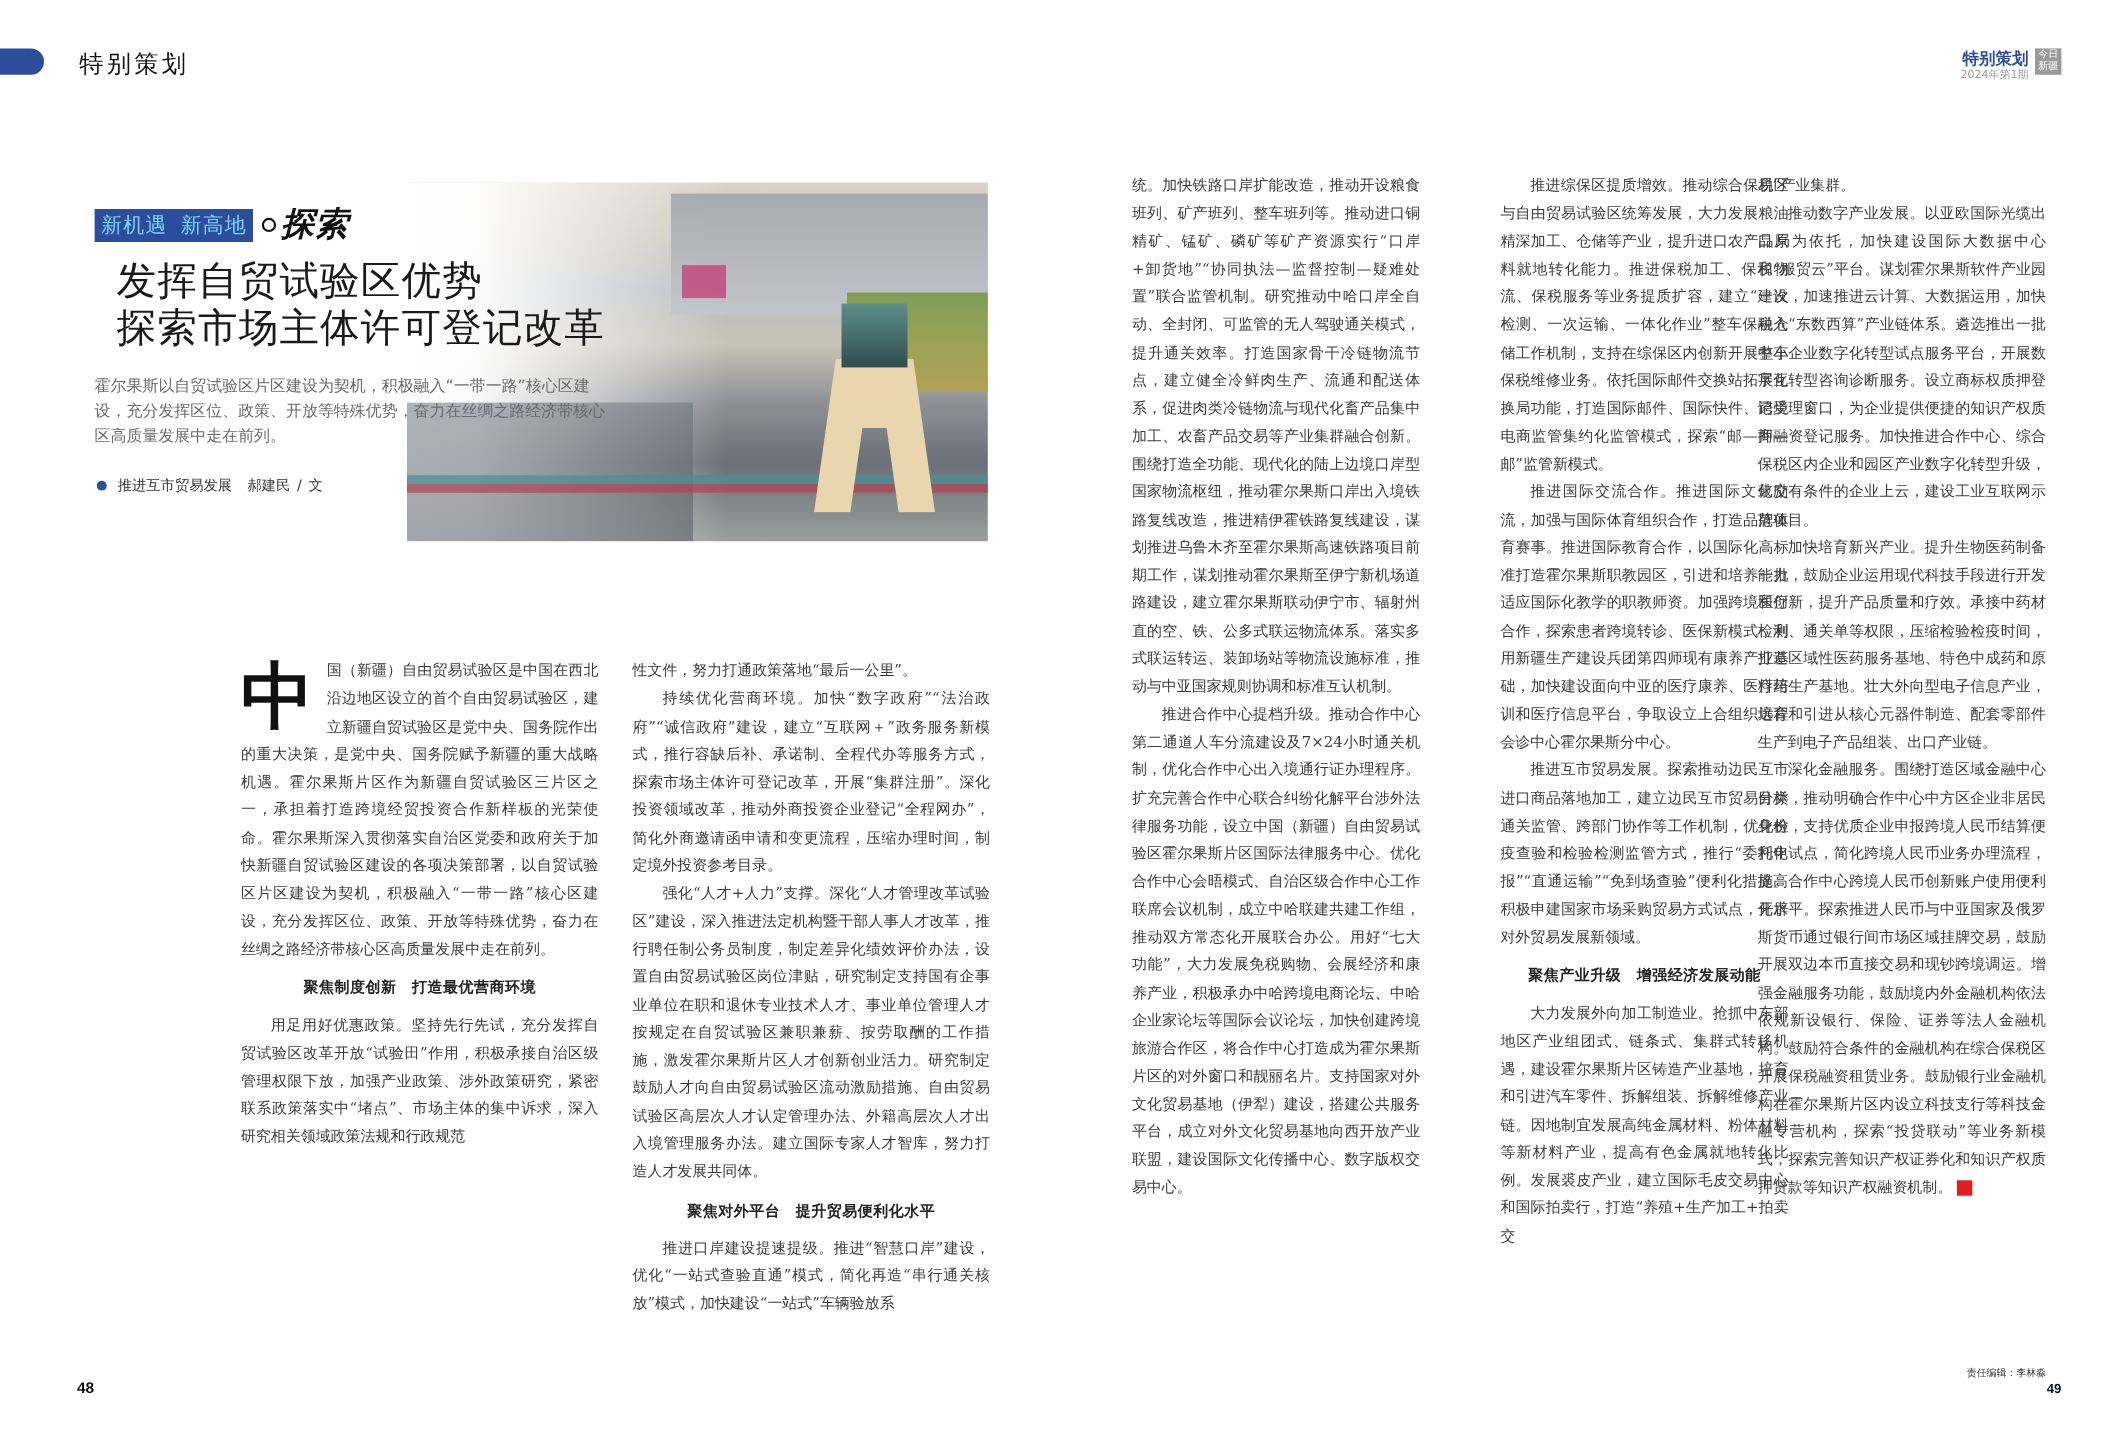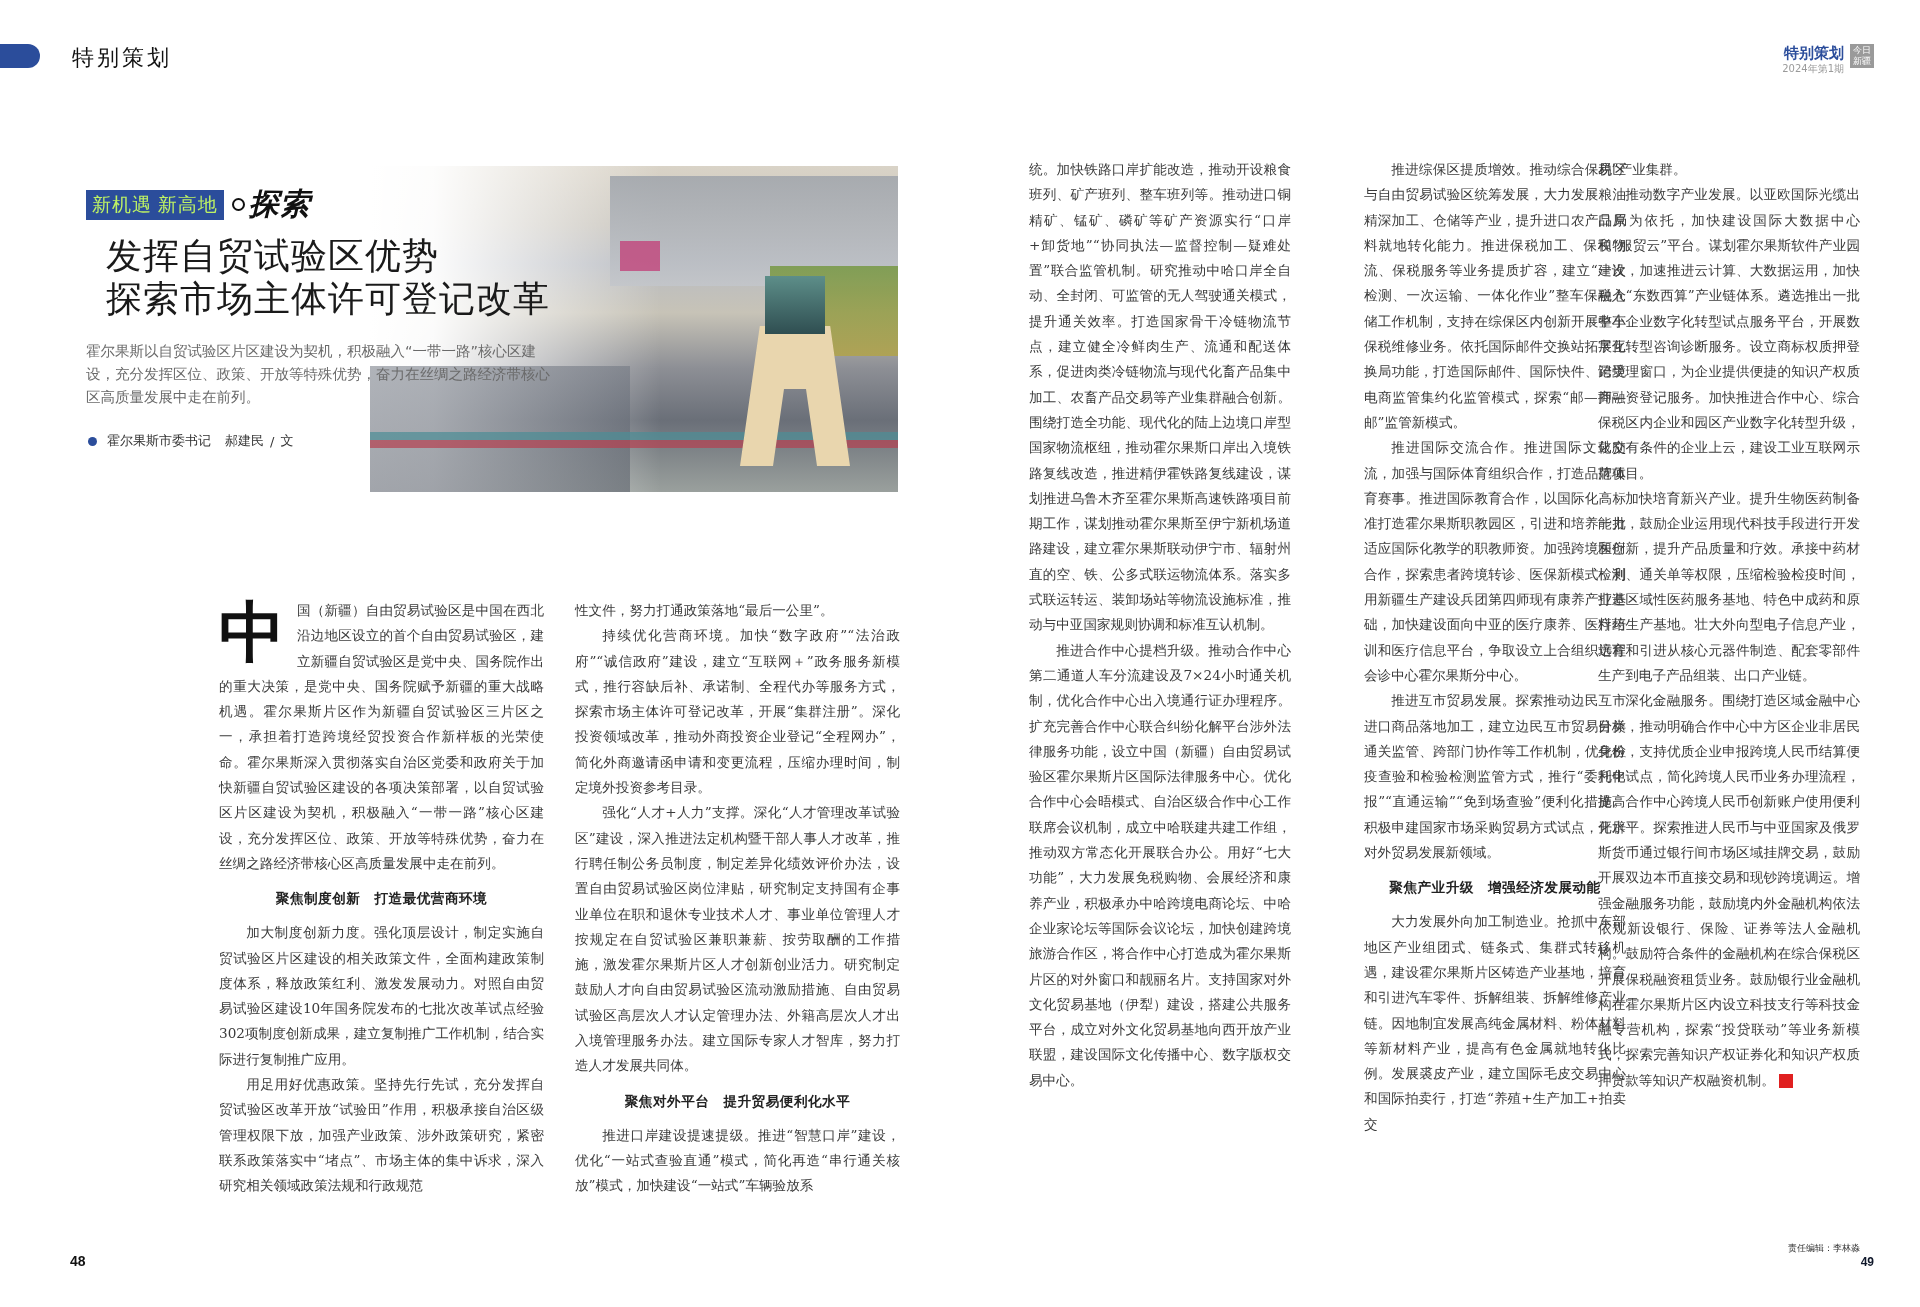--- a/index.html
+++ b/index.html
@@ -30,21 +30,21 @@
   .hero .road { position:absolute; left:0; top:200px; width:260px; height:126px; background:linear-gradient(180deg,#6f7580,#555b66); opacity:0.55; }
   .hero .stripe-teal { position:absolute; left:0; top:266px; width:528px; height:8px; background:#4b8d96; opacity:0.7; }
   .hero .stripe-red { position:absolute; left:0; top:274px; width:528px; height:8px; background:#b54050; opacity:0.7; }
   .hero .tower { position:absolute; left:370px; top:110px; width:110px; height:190px; }
   .hero .tower-top { position:absolute; left:25px; top:0; width:60px; height:58px; background:linear-gradient(180deg,#5d8e89,#2f4e51); }
   .hero .tower-body { position:absolute; left:0; top:50px; width:110px; height:140px; background:#e9d6ae;
                       clip-path:polygon(18% 0,82% 0,100% 100%,70% 100%,60% 45%,40% 45%,30% 100%,0 100%); }
 
   
   .tag-wrap { left:86px; top:184px; display:flex; align-items:center; }
-  .tag-box { background:#2b4d9b; color:#bef264; font-family:Liberation Serif, serif; font-size:19px; padding:2px 6px; letter-spacing:1px; }
+  .tag-box { background:#2b4d9b; color:#7dd3fc; font-family:Liberation Mono, monospace; font-size:19px; padding:2px 6px; letter-spacing:1px; }
   .tag-dot { width:9px; height:9px; border:2px solid #111; border-radius:50%; margin:0 4px 0 8px; }
   .tag-explore { font-family:"DejaVu Serif", serif; font-size:30px; font-weight:bold; font-style:italic; color:#111; letter-spacing:1px; }
   .main-title { left:86px; top:234px; font-family:"DejaVu Sans", sans-serif; font-size:36px; line-height:43px; color:#1a1a1a; letter-spacing:1px;margin-left:20px; }
   .lede { left:86px; top:340px; width:470px; font-family:"DejaVu Sans", sans-serif; font-size:14.5px; line-height:23px; color:#6a6a6a; }
   .byline { left:88px; top:432px; display:flex; align-items:center; font-family:"DejaVu Sans", sans-serif; font-size:13px; color:#333; }
   .byline-dot { width:9px; height:9px; background:#2b4d9b; border-radius:50%; margin-right:10px; }
   .byline-sep { margin:0 6px; }
 
   
   .col { font-size:13.6px; line-height:25.3px; color:#3a3a3a; text-align:justify; }
@@ -99,33 +99,32 @@
   <span class="tag-dot"></span>
   <span class="tag-explore">探索</span>
 </div>
 <div class="abs main-title">
   <div>发挥自贸试验区优势</div>
   <div>探索市场主体许可登记改革</div>
 </div>
 <div class="abs lede">霍尔果斯以自贸试验区片区建设为契机，积极融入“一带一路”核心区建设，充分发挥区位、政策、开放等特殊优势，奋力在丝绸之路经济带核心区高质量发展中走在前列。</div>
 <div class="abs byline">
   <span class="byline-dot"></span>
-  <span>霍尔果斯市委书记</span>
+  <span>推进互市贸易发展</span>
   <span style="width:14px"></span>
   <span>郝建民</span>
   <span class="byline-sep">/</span>
   <span>文</span>
 </div>
 
 <div class="abs col c1">
   <p class="first">
     <span class="dropcap">中</span><span>国（新疆）自由贸易试验区是中国在西北沿边地区设立的首个自由贸易试验区，建立新疆自贸试验区是党中央、国务院作出的重大决策，是党中央、国务院赋予新疆的重大战略机遇。霍尔果斯片区作为新疆自贸试验区三片区之一，承担着打造跨境经贸投资合作新样板的光荣使命。霍尔果斯深入贯彻落实自治区党委和政府关于加快新疆自贸试验区建设的各项决策部署，以自贸试验区片区建设为契机，积极融入“一带一路”核心区建设，充分发挥区位、政策、开放等特殊优势，奋力在丝绸之路经济带核心区高质量发展中走在前列。</span>
   </p>
   <h3>聚焦制度创新　打造最优营商环境</h3>
-  <p>加大制度创新力度。强化顶层设计，制定实施自贸试验区片区建设的相关政策文件，全面构建政策制度体系，释放政策红利、激发发展动力。对照自由贸易试验区建设10年国务院发布的七批次改革试点经验302项制度创新成果，建立复制推广工作机制，结合实际进行复制推广应用。</p>
   <p>用足用好优惠政策。坚持先行先试，充分发挥自贸试验区改革开放“试验田”作用，积极承接自治区级管理权限下放，加强产业政策、涉外政策研究，紧密联系政策落实中“堵点”、市场主体的集中诉求，深入研究相关领域政策法规和行政规范</p>
 </div>
 
 <div class="abs col c2">
   <p class="noindent">性文件，努力打通政策落地“最后一公里”。</p>
   <p>持续优化营商环境。加快“数字政府”“法治政府”“诚信政府”建设，建立“互联网＋”政务服务新模式，推行容缺后补、承诺制、全程代办等服务方式，探索市场主体许可登记改革，开展“集群注册”。深化投资领域改革，推动外商投资企业登记“全程网办”，简化外商邀请函申请和变更流程，压缩办理时间，制定境外投资参考目录。</p>
   <p>强化“人才+人力”支撑。深化“人才管理改革试验区”建设，深入推进法定机构暨干部人事人才改革，推行聘任制公务员制度，制定差异化绩效评价办法，设置自由贸易试验区岗位津贴，研究制定支持国有企事业单位在职和退休专业技术人才、事业单位管理人才按规定在自贸试验区兼职兼薪、按劳取酬的工作措施，激发霍尔果斯片区人才创新创业活力。研究制定鼓励人才向自由贸易试验区流动激励措施、自由贸易试验区高层次人才认定管理办法、外籍高层次人才出入境管理服务办法。建立国际专家人才智库，努力打造人才发展共同体。</p>
   <h3>聚焦对外平台　提升贸易便利化水平</h3>
   <p>推进口岸建设提速提级。推进“智慧口岸”建设，优化“一站式查验直通”模式，简化再造“串行通关核放”模式，加快建设“一站式”车辆验放系</p>
 </div>

